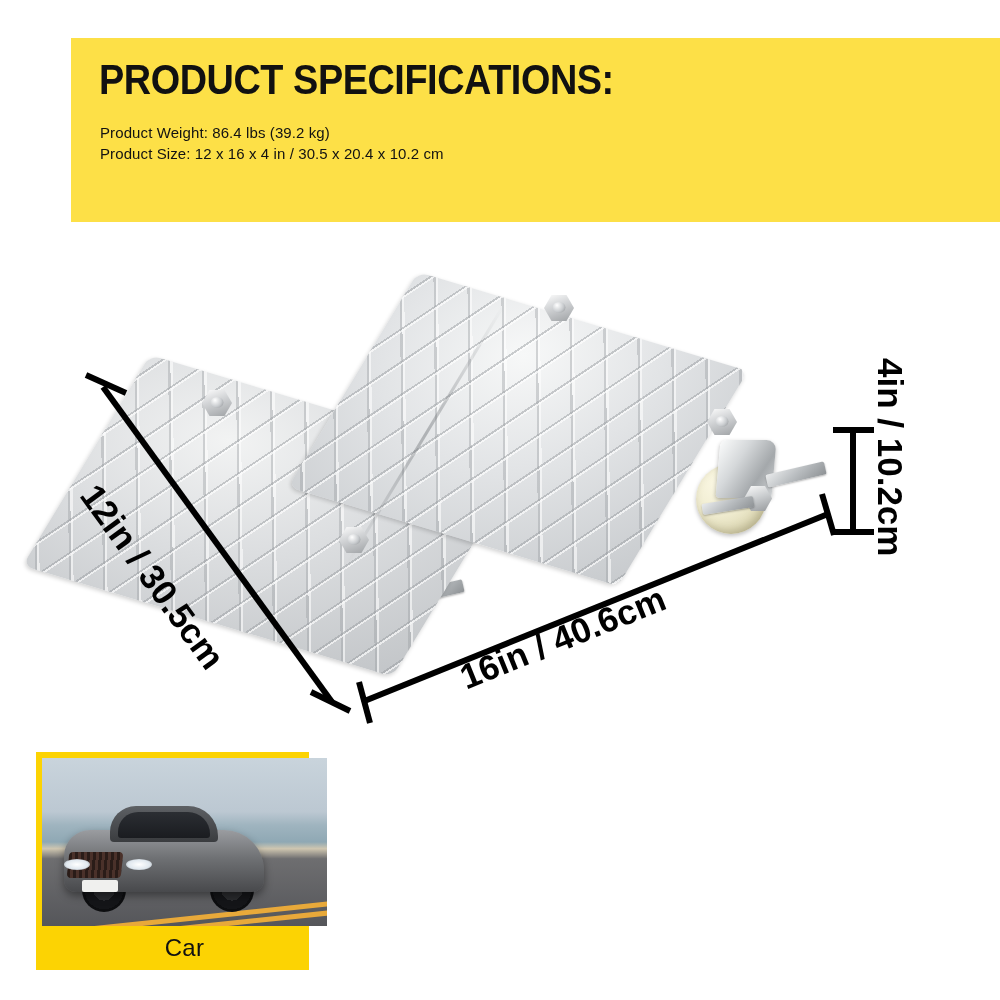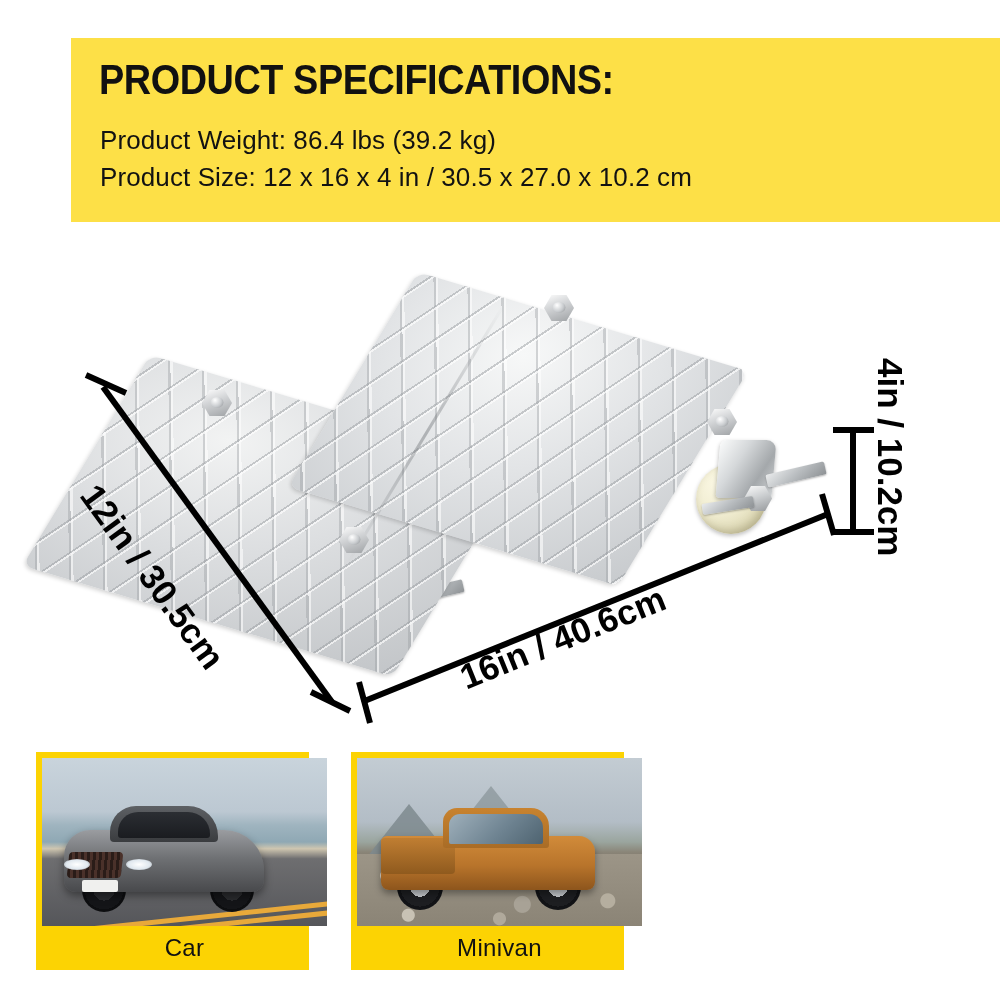--- a/index.html
+++ b/index.html
@@ -38,21 +38,21 @@
     transform: scaleX(0.88);
     transform-origin: left center;
     white-space: nowrap;
     line-height: 1;
   }
   #spec-lines {
     position: absolute;
     left: 29px;
     top: 84px;
     color: #121212;
-    font-size: 26px;
+    font-size: 15px;
     line-height: 1.42;
     white-space: nowrap;
   }
   #spec-lines div { letter-spacing: 0.1px; }
 
   
   #vevor-logo {
     position: absolute;
     right: 30px;
     top: 20px;
@@ -399,21 +399,21 @@
 </style>
 </head>
 <body>
 
 <div id="spec-banner">
 
   <div id="spec-title">PRODUCT SPECIFICATIONS:</div>
 
   <div id="spec-lines">
     <div>Product Weight: 86.4 lbs (39.2 kg)</div>
-    <div>Product Size: 12 x 16 x 4 in / 30.5 x 27.0 x 10.2 cm</div>
+    <div>Product Size: 12 x 16 x 4 in / 30.5 x 20.4 x 10.2 cm</div>
   </div>
 
 
 </div>
 
 <div id="product-stage">
 
   <div id="dolly">
 
     <div class="caster" style="left:172px; top:290px; width:150px; height:110px;">
@@ -498,32 +498,15 @@
         <div class="car-glass"></div>
         <div class="car-grille"></div>
         <div class="car-light" style="left:22px;"></div>
         <div class="car-light" style="left:84px;"></div>
         <div class="car-plate"></div>
       </div>
     </div>
     <div class="caption">Car</div>
   </div>
 
-  <div class="use-card" style="left:351px;">
-    <div class="photo">
-      <div class="scene">
-        <div class="mtn-sky"></div>
-        <div class="mtn" style="left:6px; bottom:64px; border-width:0 46px 58px 46px;"></div>
-        <div class="mtn" style="left:74px; bottom:64px; border-width:0 60px 76px 60px; opacity:0.6;"></div>
-        <div class="gravel"></div>
-        <div class="truck-wheel" style="left:40px;"></div>
-        <div class="truck-wheel" style="left:178px;"></div>
-        <div class="truck-body"></div>
-        <div class="truck-bed"></div>
-        <div class="truck-cab"></div>
-        <div class="truck-glass"></div>
-      </div>
-    </div>
-    <div class="caption">Minivan</div>
-  </div>
 
 
 </div>
 
 </body></html>

